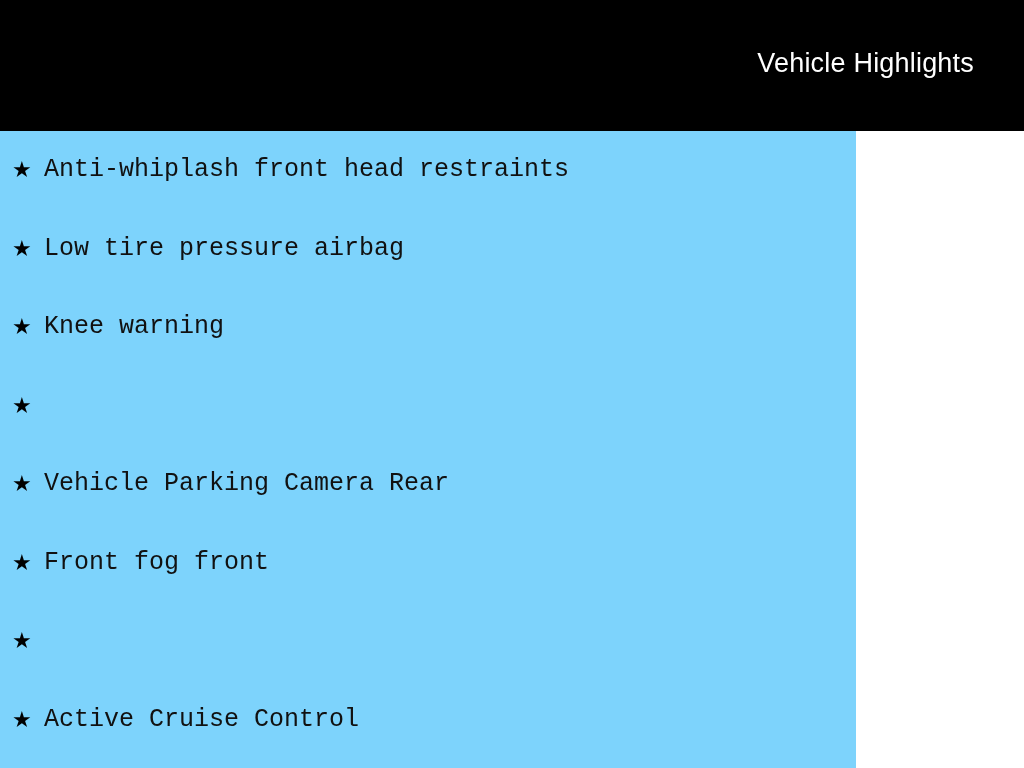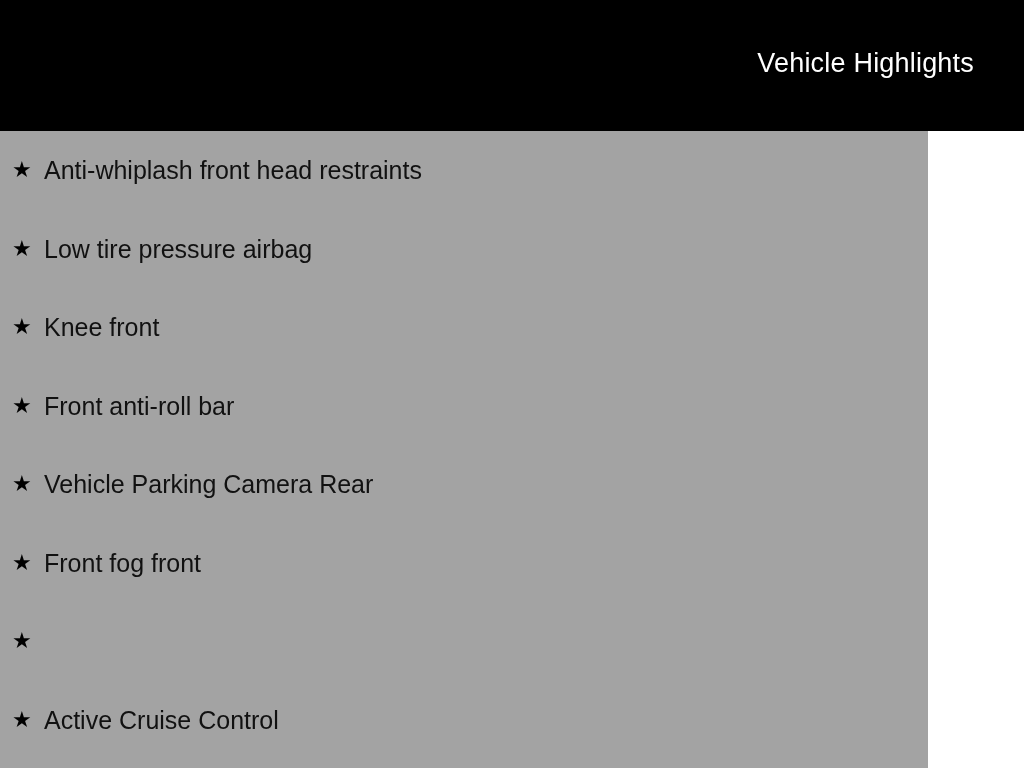--- a/index.html
+++ b/index.html
@@ -8,23 +8,24 @@
   }
   body {
     width: 1024px;
     height: 768px;
     background: #ffffff;
     font-family: "Liberation Sans", sans-serif;
     overflow: hidden;
   }
   .page {
     position: relative;
-    width: 928px;
+    width: 820px;
     height: 768px;
-    background: #a3a3a3;
+    background: #7dd3fc;
+    padding-left: 36px;
   }
   .header-bar {
     position: absolute;
     top: 0;
     left: 0;
     width: 1024px;
     height: 131px;
     background: #000000;
     box-sizing: border-box;
   }
@@ -61,20 +62,21 @@
     font-size: 22px;
     line-height: 1;
     flex: 0 0 auto;
   }
   .item-text {
     color: #111111;
     font-size: 25px;
     font-weight: 400;
     line-height: 1.2;
     white-space: nowrap;
+    font-family: Liberation Mono, monospace;
   }
 </style>
 </head>
 <body>
 
 <div class="page">
 
   <div class="header-bar">
     <div class="header-title">Vehicle Highlights</div>
   </div>
@@ -83,25 +85,24 @@
     <li class="highlight-item">
       <span class="bullet-star">★</span>
       <span class="item-text">Anti-whiplash front head restraints</span>
     </li>
     <li class="highlight-item">
       <span class="bullet-star">★</span>
       <span class="item-text">Low tire pressure airbag</span>
     </li>
     <li class="highlight-item">
       <span class="bullet-star">★</span>
-      <span class="item-text">Knee front</span>
+      <span class="item-text">Knee warning</span>
     </li>
     <li class="highlight-item">
       <span class="bullet-star">★</span>
-      <span class="item-text">Front anti-roll bar</span>
     </li>
     <li class="highlight-item">
       <span class="bullet-star">★</span>
       <span class="item-text">Vehicle Parking Camera Rear</span>
     </li>
     <li class="highlight-item">
       <span class="bullet-star">★</span>
       <span class="item-text">Front fog front</span>
     </li>
     <li class="highlight-item">

